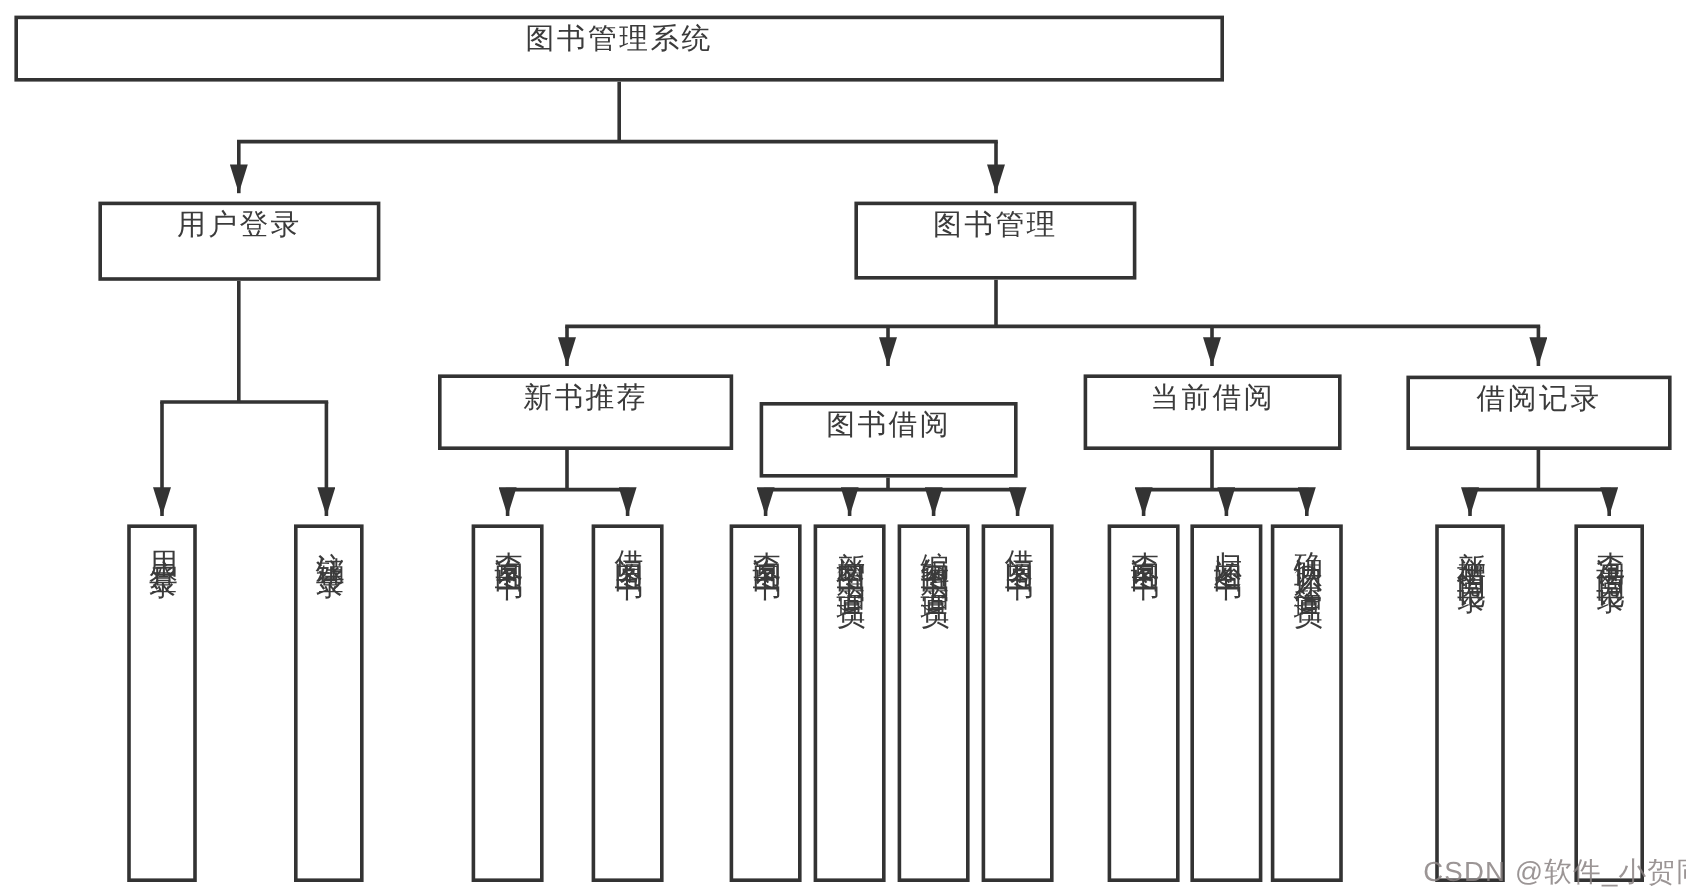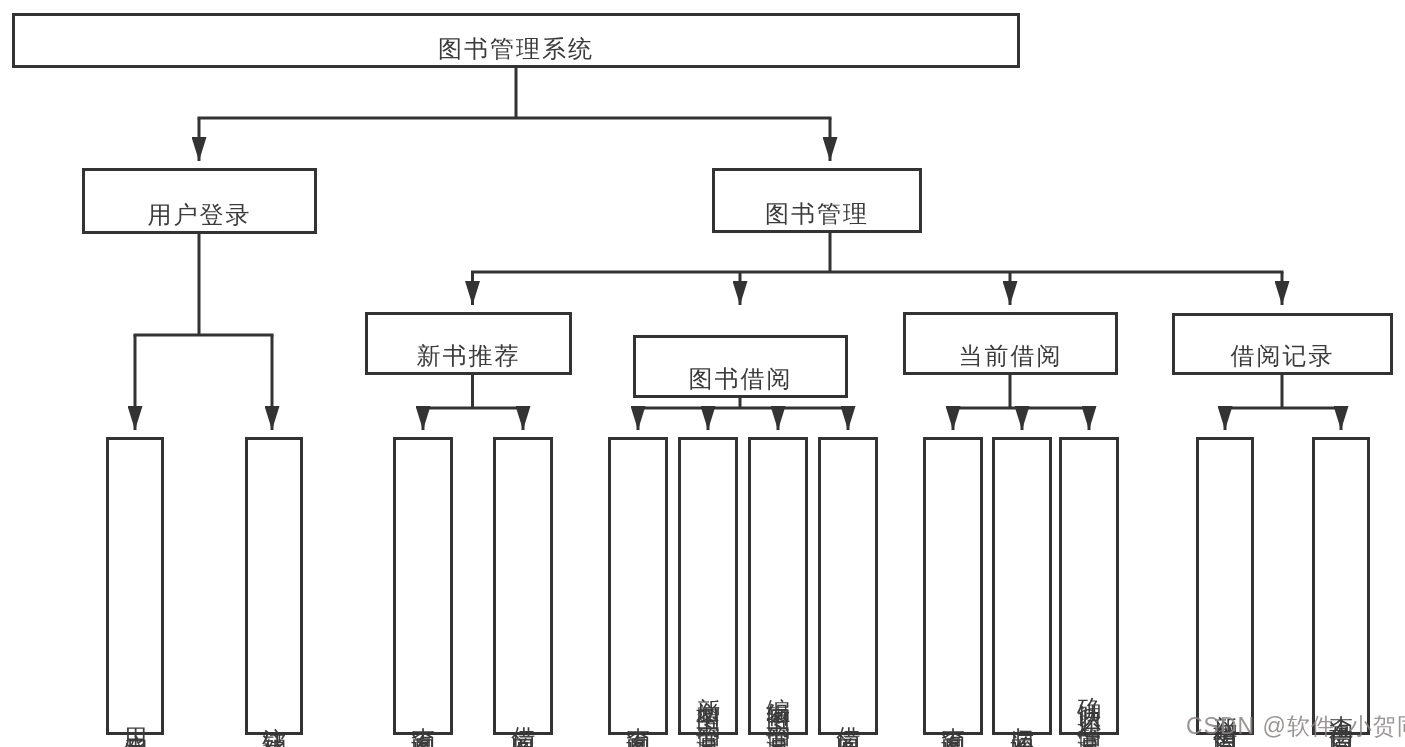--- a/index.html
+++ b/index.html
@@ -22,21 +22,21 @@
     z-index: 1;
     pointer-events: none;
   }
   .node {
     position: absolute;
     box-sizing: border-box;
     border: 3px solid #333333;
     background: #ffffff;
     color: #3b3b3b;
     display: flex;
-    align-items: flex-end;
+    align-items: flex-start;
     justify-content: center;
     z-index: 2;
   }
   .node-h {
     font-size: 24px;
     letter-spacing: 2px;
     white-space: nowrap;
   }
   .node-v {
     font-size: 24px;
@@ -107,25 +107,25 @@
     </g>
   </svg>
 
   <div class="node node-h" style="left:12px; top:13px; width:1008px; height:55px;">
     <span>图书管理系统</span>
   </div>
 
   <div class="node node-h" style="left:82px; top:168px; width:235px; height:66px;">
     <span>用户登录</span>
   </div>
-  <div class="node node-h" style="left:712px; top:168px; width:210px; height:65px;">
+  <div class="node node-h" style="left:712px; top:168px; width:235px; height:65px;">
     <span>图书管理</span>
   </div>
 
-  <div class="node node-h" style="left:365px; top:312px; width:207px; height:63px;">
+  <div class="node node-h" style="left:365px; top:312px; width:246px; height:63px;">
     <span>新书推荐</span>
   </div>
   <div class="node node-h" style="left:633px; top:312px; width:215px; height:63px;margin-top:23px;">
     <span>图书借阅</span>
   </div>
   <div class="node node-h" style="left:903px; top:312px; width:215px; height:63px;">
     <span>当前借阅</span>
   </div>
   <div class="node node-h" style="left:1172px; top:313px; width:221px; height:62px;">
     <span>借阅记录</span>

